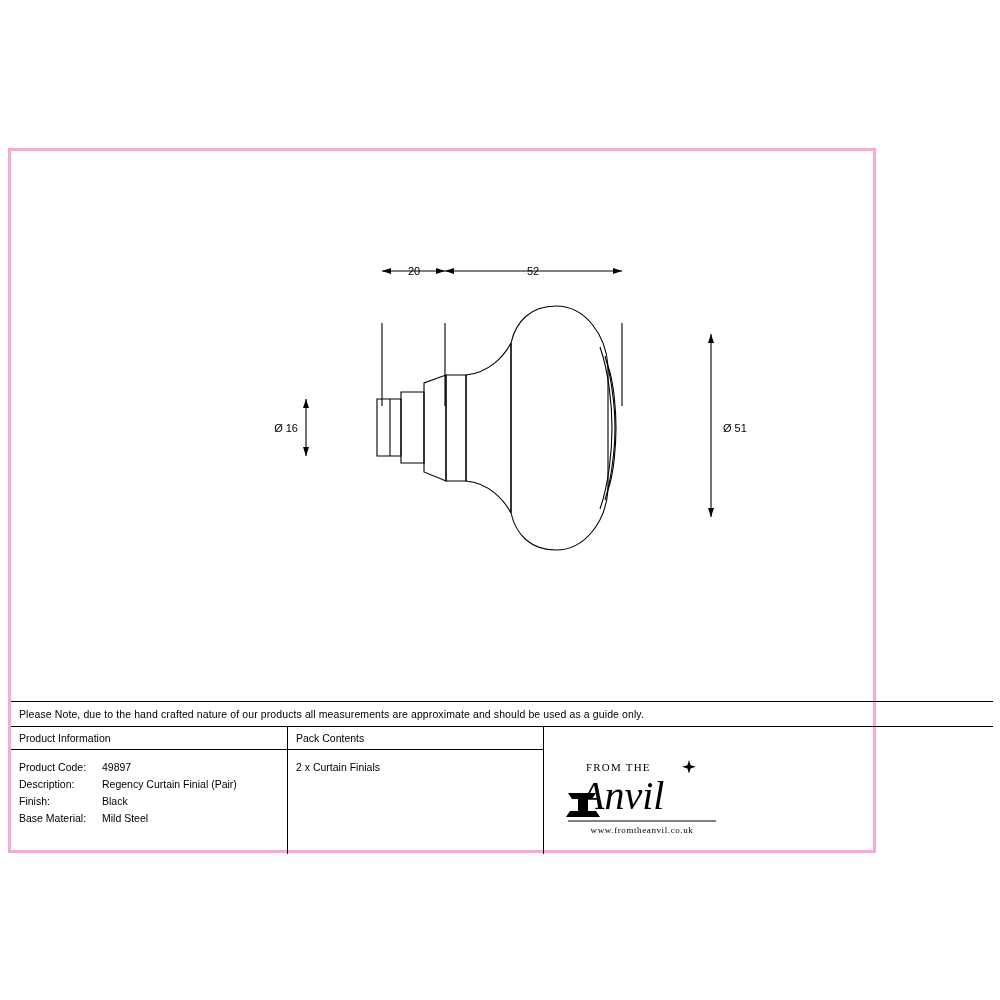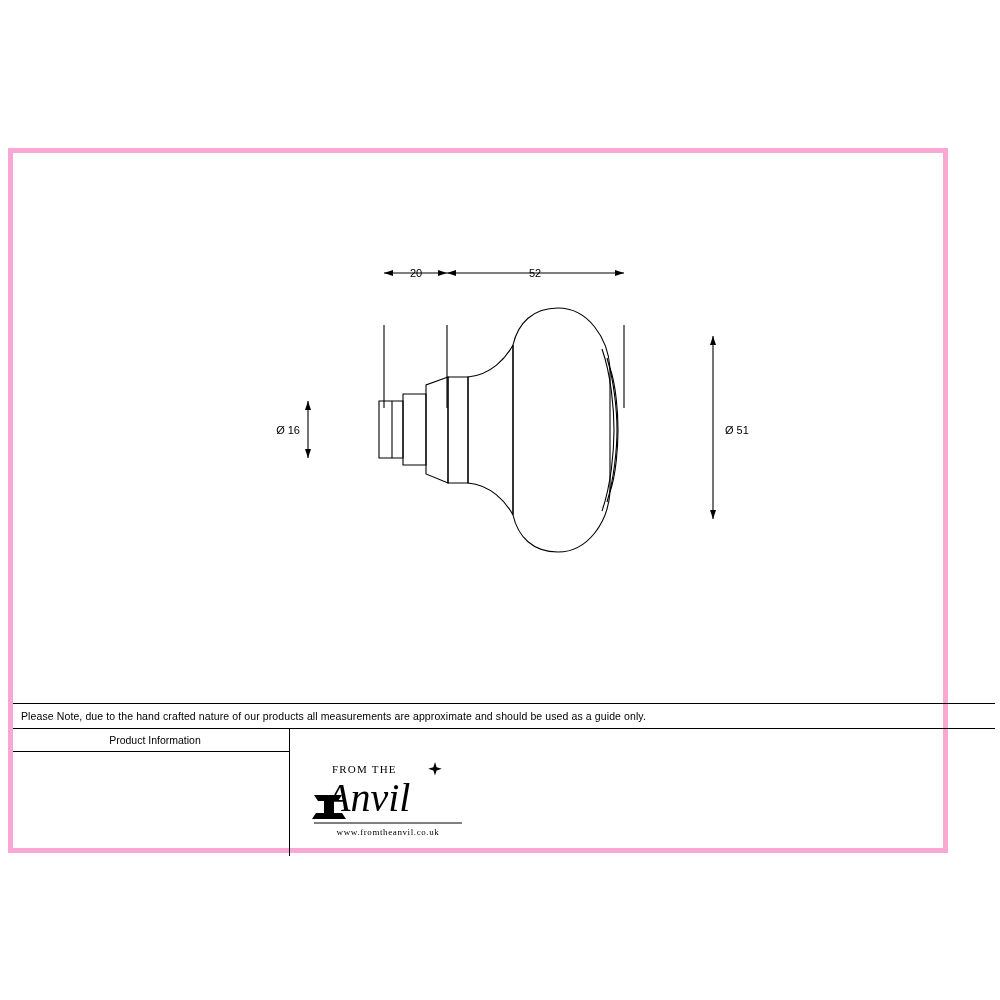--- a/index.html
+++ b/index.html
@@ -12,23 +12,23 @@
     height: 1000px;
     font-family: "Liberation Sans", sans-serif;
     color: #000000;
     position: relative;
     overflow: hidden;
   }
   .sheet {
     position: absolute;
     left: 8px;
     top: 148px;
-    width: 940px;
+    width: 868px;
     height: 705px;
-    border: 5px solid #f9a8d4;
+    border: 3px solid #f9a8d4;
     box-sizing: border-box;
   }
   .drawing-area {
     position: absolute;
     left: 0;
     top: 0;
     width: 982px;
     height: 550px;
   }
   .note-bar {
@@ -53,21 +53,20 @@
     left: 0;
     top: 576px;
     width: 982px;
     height: 127px;
     display: flex;
   }
   .col {
     box-sizing: border-box;
     position: relative;
     height: 127px;
-    text-align: center;
   }
   .col-product { width: 277px; border-right: 1px solid #000; }
   .col-pack { width: 256px; border-right: 1px solid #000; }
   .col-fixing { width: 277px; border-right: 1px solid #000; }
   .col-logo { width: 172px; }
   .col-head {
     font-size: 10.5px;
     padding: 5px 0 0 8px;
     height: 20px;
     box-sizing: border-box;
@@ -178,22 +177,45 @@
 
   <div class="note-bar">
     <span>Please Note, due to the hand crafted nature of our products all measurements are approximate and should be used as a guide only.</span>
   </div>
 
   <div class="info-table">
 
     <div class="col col-product">
       <div class="col-head">Product Information</div>
       <div class="col-head-rule"></div>
+      <div class="spec-list">
+        <div class="spec-row">
+          <div class="spec-label">Product Code:</div>
+          <div class="spec-value">49897</div>
+        </div>
+        <div class="spec-row">
+          <div class="spec-label">Description:</div>
+          <div class="spec-value">Regency Curtain Finial (Pair)</div>
+        </div>
+        <div class="spec-row">
+          <div class="spec-label">Finish:</div>
+          <div class="spec-value">Black</div>
+        </div>
+        <div class="spec-row">
+          <div class="spec-label">Base Material:</div>
+          <div class="spec-value">Mild Steel</div>
+        </div>
+      </div>
     </div>
 
+    <div class="col col-pack">
+      <div class="col-head">Pack Contents</div>
+      <div class="col-head-rule"></div>
+      <div class="pack-body">2 x Curtain Finials</div>
+    </div>
 
 
     <div class="col col-logo">
       <div class="logo-wrap">
         <svg class="logo-svg" width="160" height="96" viewBox="0 0 160 96">
 
           <g fill="#000" stroke="none">
             <path d="M127,17 L128.6,22.2 L133.8,23.8 L128.6,25.4 L127,30.6 L125.4,25.4 L120.2,23.8 L125.4,22.2 Z"></path>
           </g>
 

